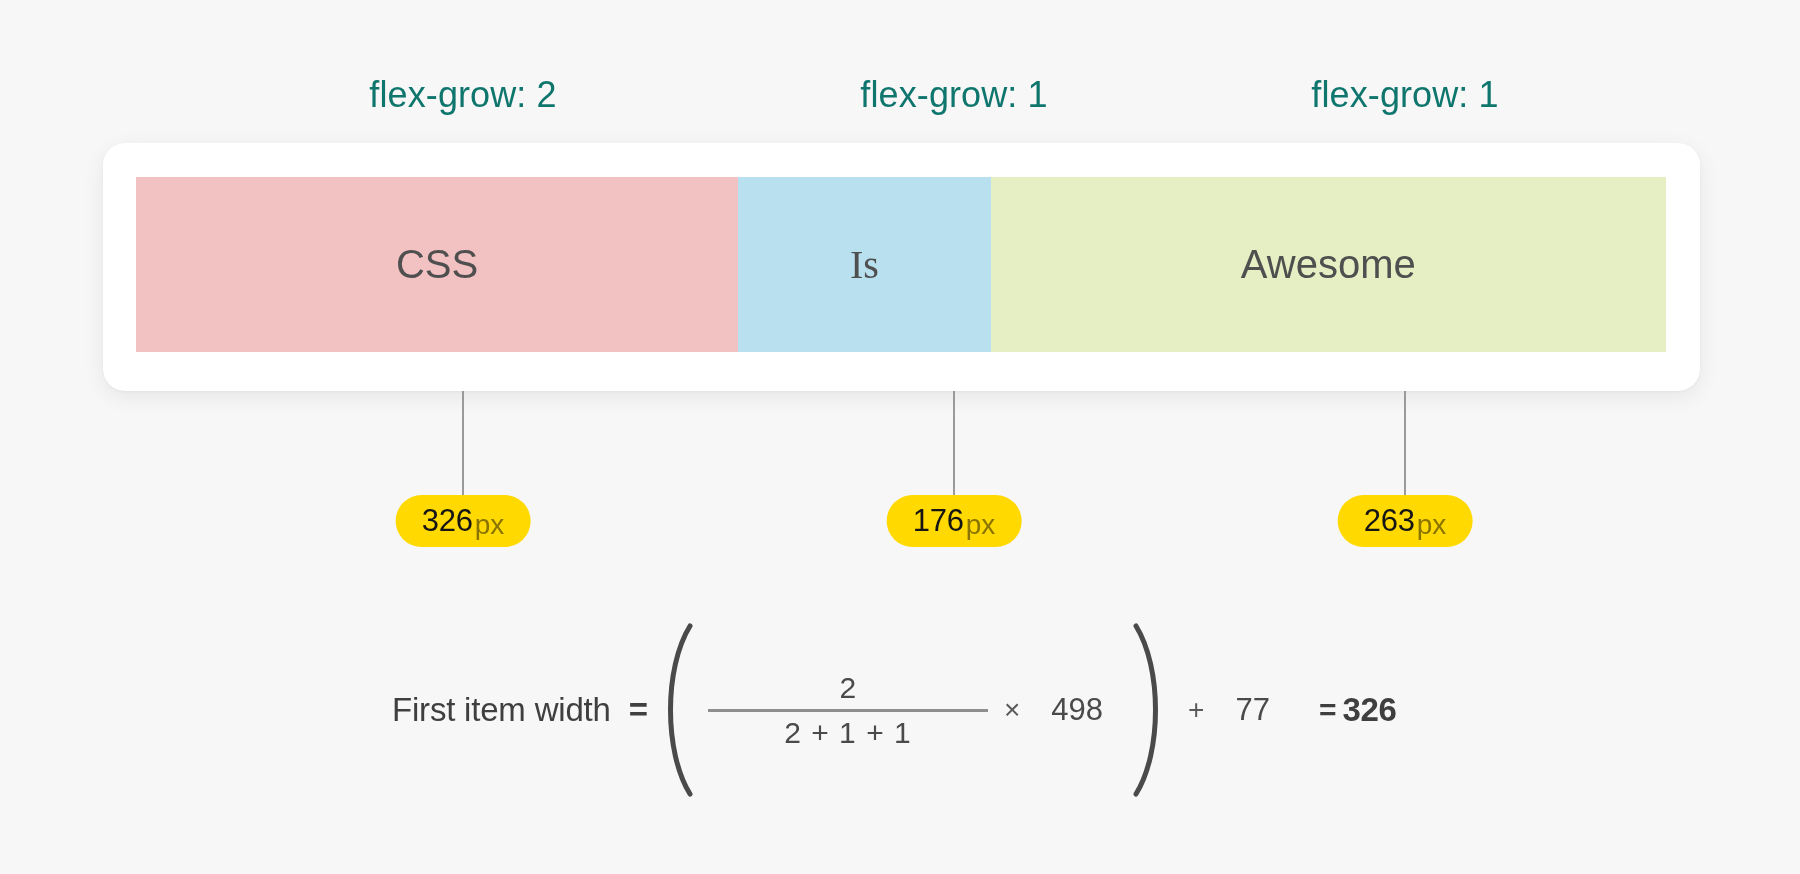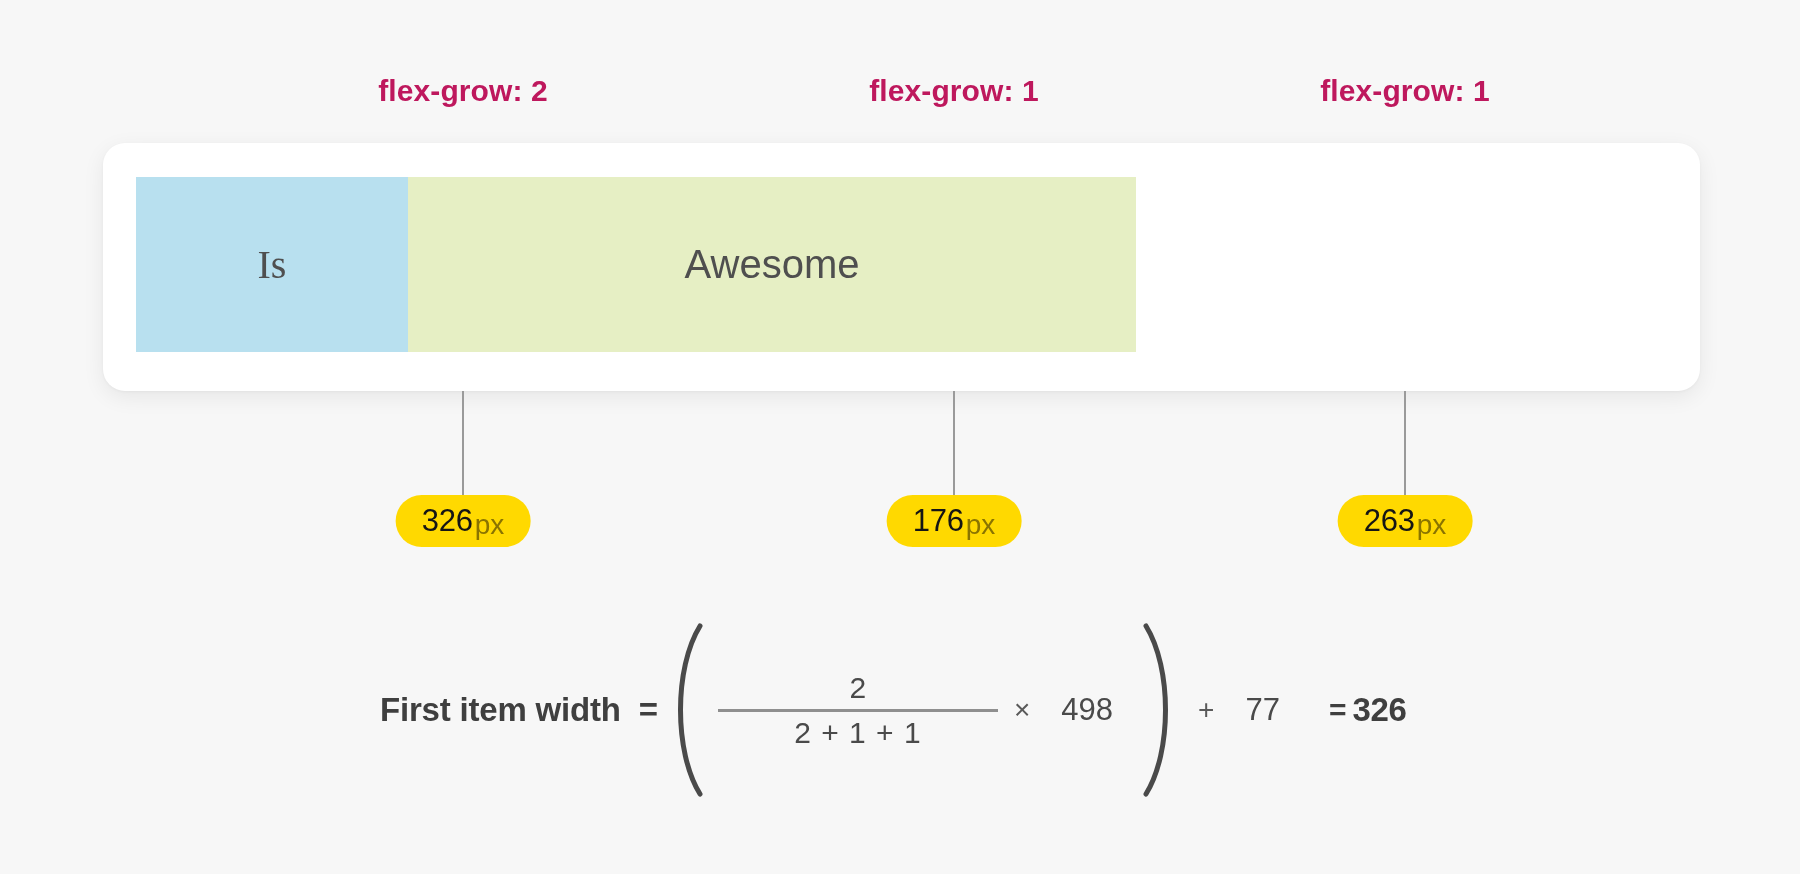--- a/index.html
+++ b/index.html
@@ -20,23 +20,23 @@
     left: 0; top: 0;
     width: 1800px;
     height: 874px;
   }
 
   
   .grow-label {
     position: absolute;
     top: 74px;
     transform: translateX(-50%);
-    font-size: 30px;
-    font-weight: 700;
-    color: #be185d;
+    font-size: 36px;
+    font-weight: 400;
+    color: #0f766e;
     letter-spacing: 0.1px;
     white-space: nowrap;
   }
 
   
   .card {
     position: absolute;
     left: 103px;
     top: 143px;
     width: 1597px;
@@ -112,24 +112,25 @@
     top: 610px;
     width: 1100px;
     height: 200px;
     display: flex;
     flex-direction: row;
     align-items: center;
     color: #4a4a4a;
   }
   .formula-label {
     font-size: 33px;
-    font-weight: 700;
+    font-weight: 400;
     color: #3f3f3f;
     letter-spacing: -0.2px;
     white-space: nowrap;
+    margin-left: 12px;
   }
   .formula-eq1 {
     font-size: 33px;
     font-weight: 700;
     color: #3f3f3f;
     margin-left: 18px;
   }
   .paren {
     display: inline-block;
     margin: 0 4px;
@@ -195,20 +196,23 @@
 <body>
 
 <div class="stage">
 
   <div class="grow-label" style="left:463px;">flex-grow: 2</div>
   <div class="grow-label" style="left:954px;">flex-grow: 1</div>
   <div class="grow-label" style="left:1405px;">flex-grow: 1</div>
 
   <div class="card">
     <div class="flex-row">
+      <div class="flex-item" style="width:649px;background:#f2c2c2;">
+        <span>CSS</span>
+      </div>
       <div class="flex-item" style="width:272px;background:#b8e0ef;font-family:Liberation Serif, serif;">
         <span>Is</span>
       </div>
       <div class="flex-item" style="width:728px;background:#e6efc4;">
         <span>Awesome</span>
       </div>
     </div>
   </div>
 
   <div class="connector" style="left:463px;"></div>

